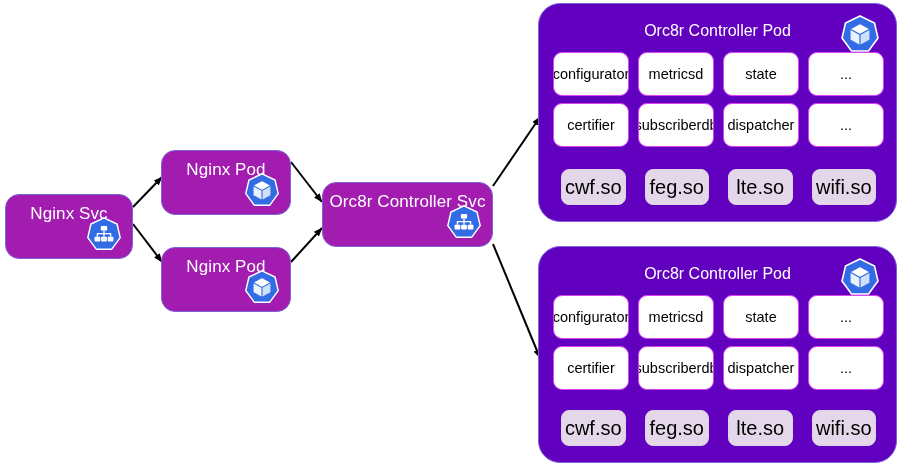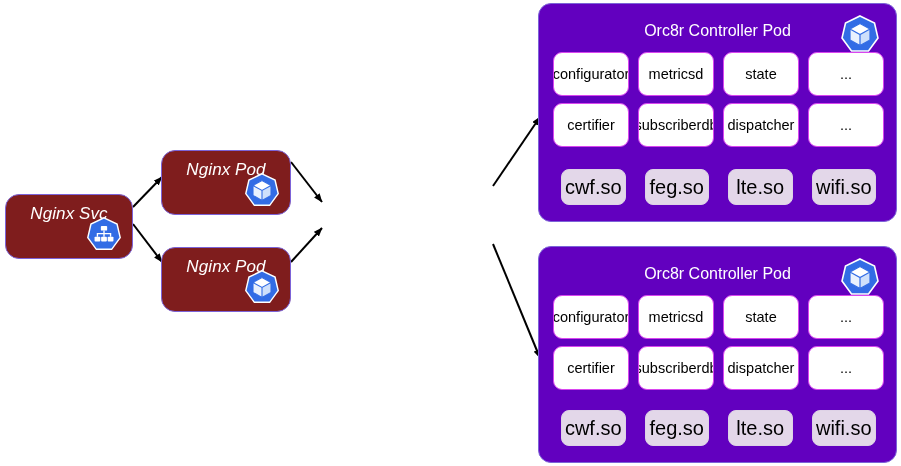--- a/index.html
+++ b/index.html
@@ -17,25 +17,24 @@
   svg.edges{
     position:absolute;
     left:0; top:0;
     width:901px; height:466px;
     pointer-events:none;
     z-index:1;
   }
   .node{
     position:absolute;
     box-sizing:border-box;
-    background:#7f1d1d;
+    background:#a21caf;
     border:1px solid #7c63d8;
     border-radius:14px;
     z-index:2;
-    font-style:italic;
   }
   .node .node-title{
     position:absolute;
     left:0; right:0;
     text-align:center;
     color:#ffffff;
     font-size:17px;
     line-height:20px;
     letter-spacing:.1px;
   }
@@ -47,21 +46,21 @@
     right:10px;
     bottom:6px;
     width:36px; height:36px;
   }
   
   .panel{
     position:absolute;
     box-sizing:border-box;
     background:#6200BF;
     border:1px solid #7c63d8;
-    border-radius:13px;
+    border-radius:22px;
     z-index:2;
   }
   .panel-title{
     position:absolute;
     top:17px; left:0; right:0;
     text-align:center;
     color:#ffffff;
     font-size:16px;
     line-height:19px;
   }
@@ -171,20 +170,33 @@
         <polygon points="20,2 34.5,9 38,24 28.5,37 11.5,37 2,24 5.5,9" fill="#326CE5" stroke="#ffffff" stroke-width="1.6"></polygon>
         <polygon points="20,9.5 30,15 30,26 20,31.5 10,26 10,15" fill="#ffffff"></polygon>
         <polygon points="20,9.5 30,15 20,20.5 10,15" fill="#ffffff"></polygon>
         <polygon points="20,20.5 30,15 30,26 20,31.5" fill="#cfe0fb"></polygon>
         <polygon points="10,15 20,20.5 20,31.5 10,26" fill="#e9f1fe"></polygon>
         <path d="M20,9.5 L30,15 L30,26 L20,31.5 L10,26 L10,15 Z M10,15 L20,20.5 L30,15 M20,20.5 L20,31.5" fill="none" stroke="#326CE5" stroke-width="1.2"></path>
       </svg>
     </div>
   </div>
 
+  <div class="node svc-node" style="left:322px; top:182px; width:171px;">
+    <div class="node-title">Orc8r Controller Svc</div>
+    <div class="node-icon">
+      <svg viewBox="0 0 40 40" xmlns="http://www.w3.org/2000/svg">
+        <polygon points="20,2 34.5,9 38,24 28.5,37 11.5,37 2,24 5.5,9" fill="#326CE5" stroke="#ffffff" stroke-width="1.6"></polygon>
+        <rect x="16.5" y="11" width="7" height="5.2" rx="1" fill="#ffffff"></rect>
+        <rect x="9.5" y="23" width="6.4" height="5.2" rx="1" fill="#ffffff"></rect>
+        <rect x="16.8" y="23" width="6.4" height="5.2" rx="1" fill="#ffffff"></rect>
+        <rect x="24.1" y="23" width="6.4" height="5.2" rx="1" fill="#ffffff"></rect>
+        <path d="M20 16.2 V19.6 M12.7 23 V19.6 H27.3 V23 M20 19.6 V23" stroke="#ffffff" stroke-width="1.5" fill="none"></path>
+      </svg>
+    </div>
+  </div>
 
   <div class="panel" style="left:538px; top:3px; width:359px; height:219px;">
     <div class="panel-title">Orc8r Controller Pod</div>
     <div class="panel-icon">
       <svg viewBox="0 0 40 40" xmlns="http://www.w3.org/2000/svg">
         <polygon points="20,2 34.5,9 38,24 28.5,37 11.5,37 2,24 5.5,9" fill="#326CE5" stroke="#ffffff" stroke-width="1.6"></polygon>
         <polygon points="20,9.5 30,15 30,26 20,31.5 10,26 10,15" fill="#ffffff"></polygon>
         <polygon points="20,9.5 30,15 20,20.5 10,15" fill="#ffffff"></polygon>
         <polygon points="20,20.5 30,15 30,26 20,31.5" fill="#cfe0fb"></polygon>
         <polygon points="10,15 20,20.5 20,31.5 10,26" fill="#e9f1fe"></polygon>

